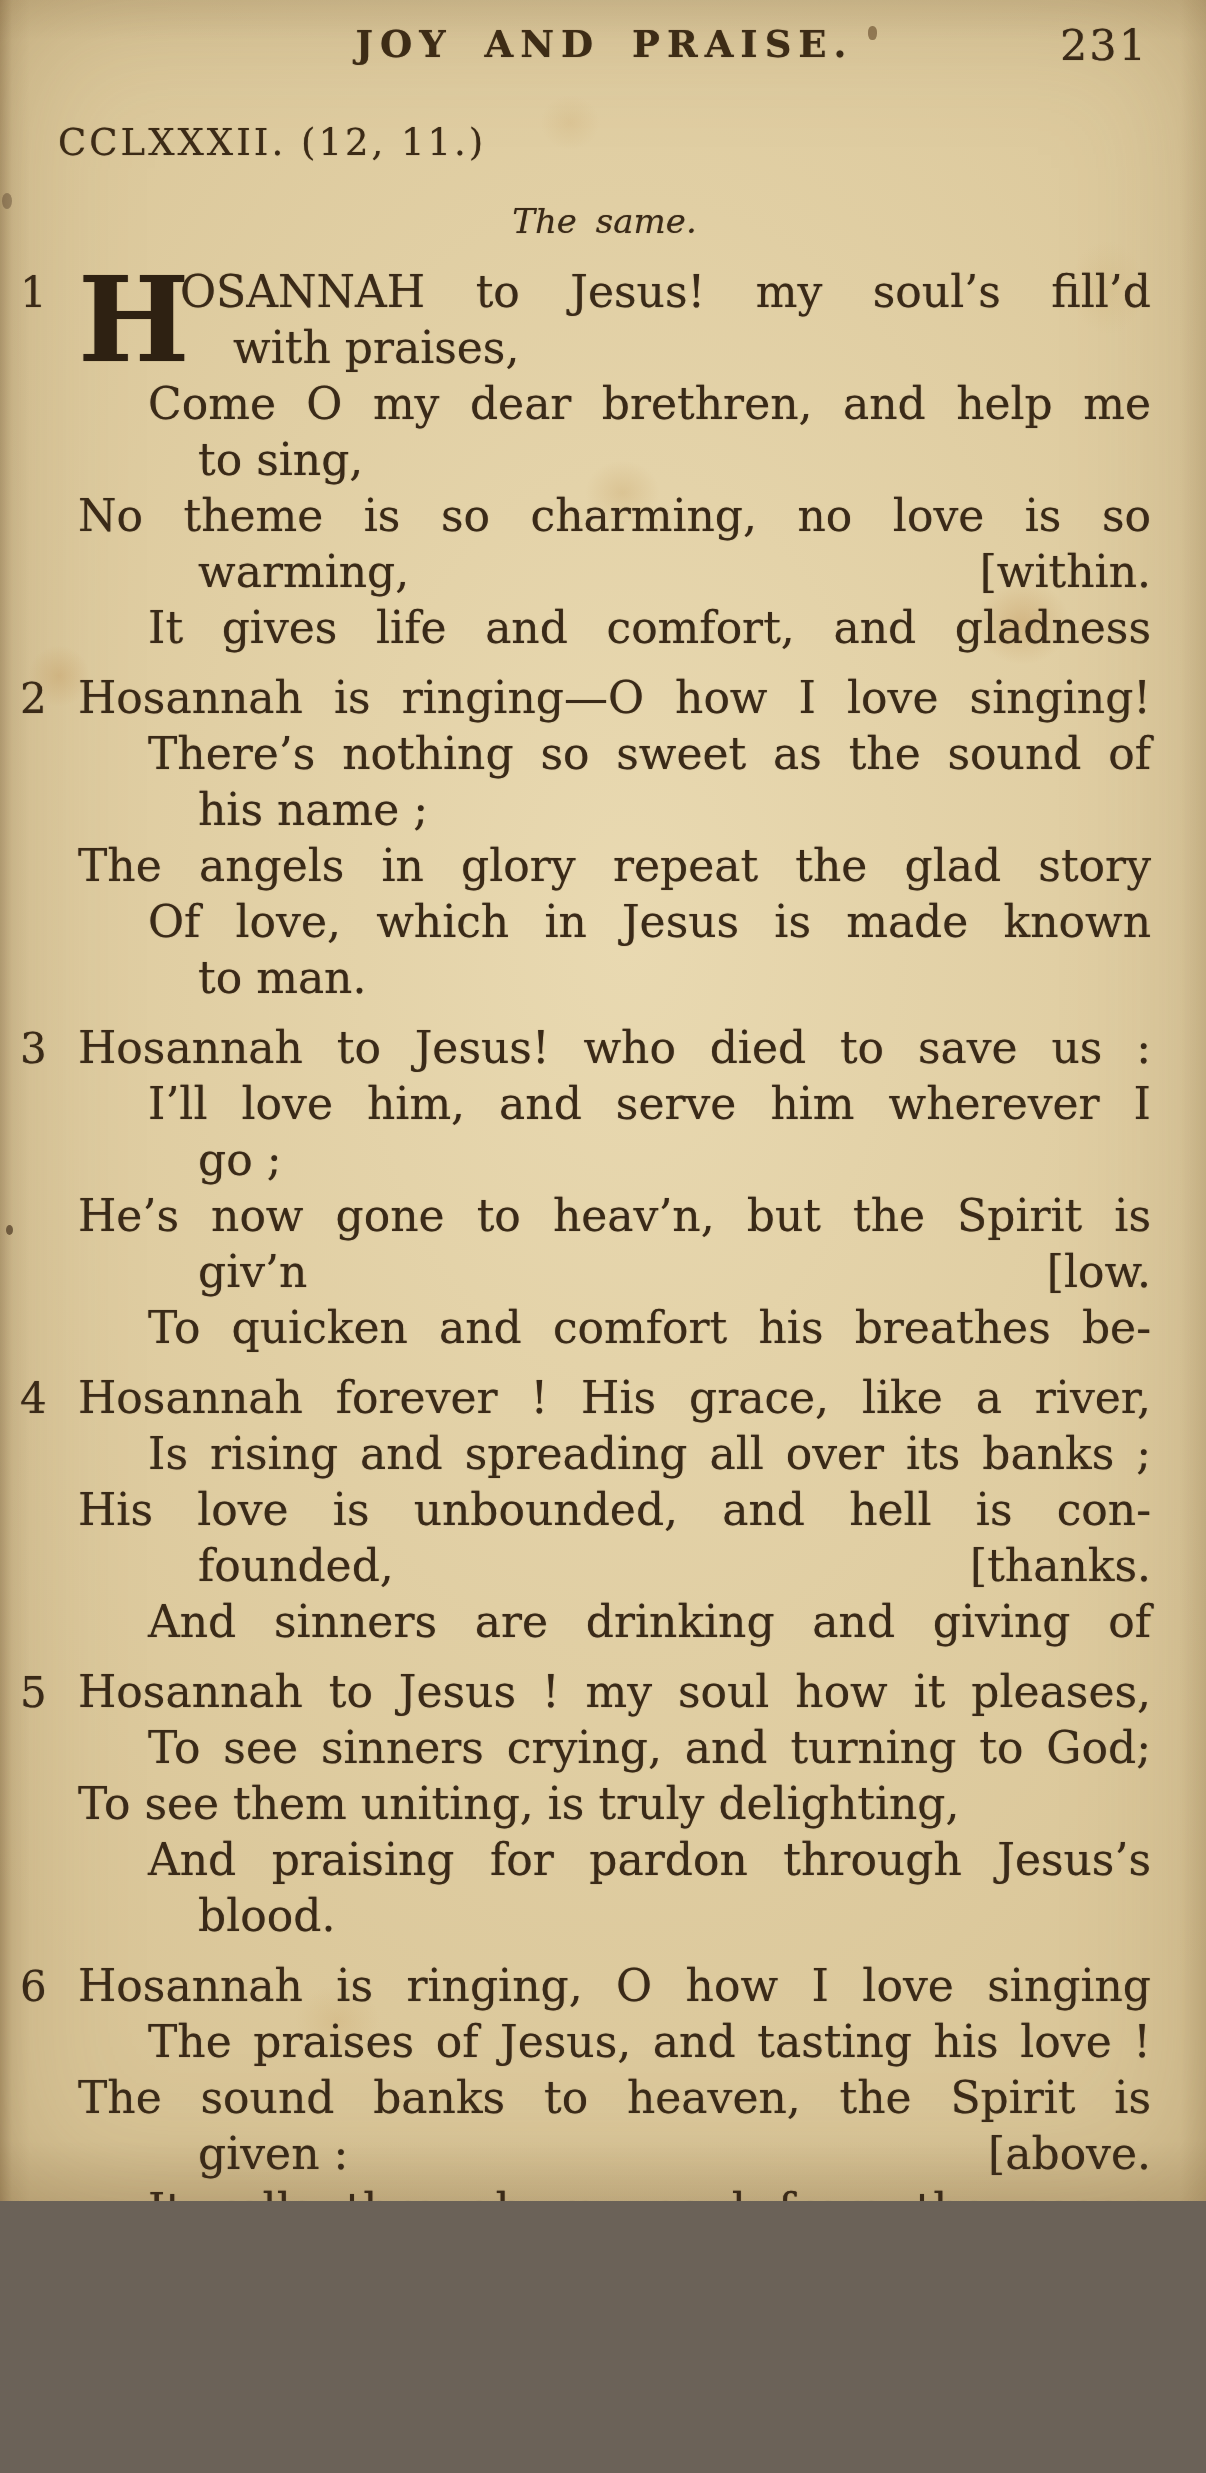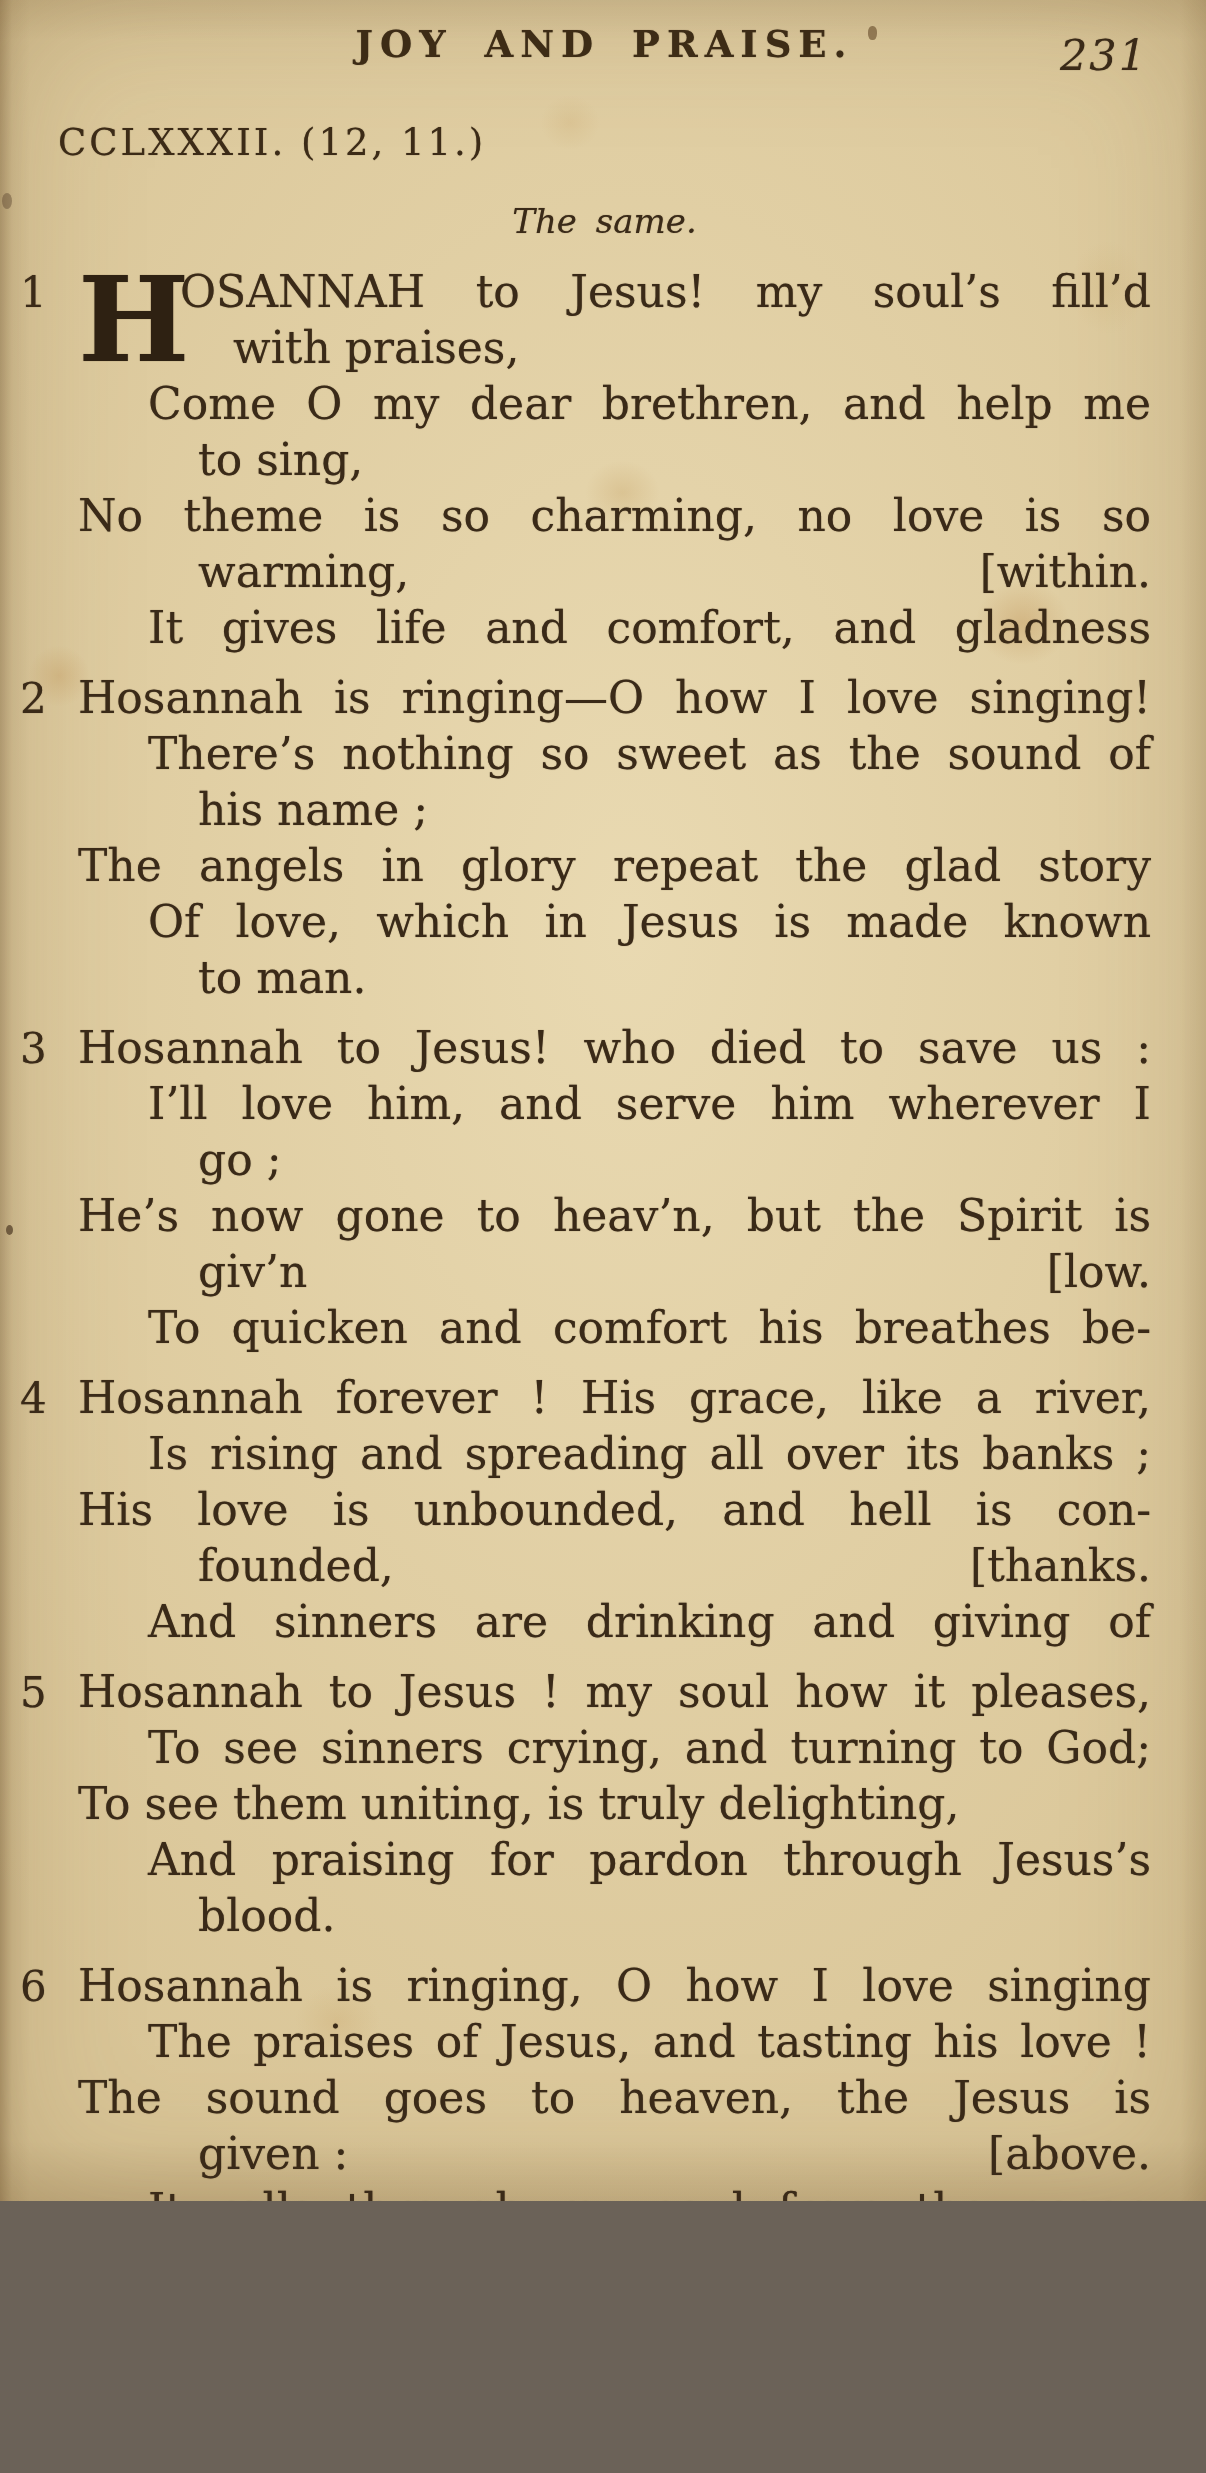--- a/index.html
+++ b/index.html
@@ -22,21 +22,21 @@
   }
   .column{margin:0 55px 0 58px;}
 
   
   .header{position:relative;height:70px;}
   .running{
     position:absolute;left:50%;top:22px;transform:translateX(-50%);
     font-weight:bold;font-size:37px;letter-spacing:7px;word-spacing:12px;
     white-space:nowrap;color:#3d2c16;
   }
-  .pagenum{position:absolute;right:3px;top:30px;font-size:43px;letter-spacing:2px;font-style:italic;}
+  .pagenum{position:absolute;right:3px;top:20px;font-size:43px;letter-spacing:2px;}
 
   
   .stanza .ln{
     position:relative;
     font-size:44px;line-height:56px;
     white-space:nowrap;
   }
   .i0{padding-left:20px}
   .i2{padding-left:90px}
   .i3{padding-left:140px}
@@ -149,20 +149,20 @@
           <div class="ln i0 full"><span class="t">Hosannah to Jesus ! my soul how it pleases,</span></div>
           <div class="ln i2 full"><span class="t">To see sinners crying, and turning to God;</span></div>
           <div class="ln i0"><span class="t">To see them uniting, is truly delighting,</span></div>
           <div class="ln i2 full"><span class="t">And praising for pardon through Jesus’s</span></div>
           <div class="ln i3"><span class="t">blood.</span></div>
         </div>
         <div class="verse stanza">
           <span class="vnum">6</span>
           <div class="ln i0 full"><span class="t">Hosannah is ringing, O how I love singing</span></div>
           <div class="ln i2 full"><span class="t">The praises of Jesus, and tasting his love !</span></div>
-          <div class="ln i0 full"><span class="t">The sound goes to heaven, the Jesus is</span></div>
+          <div class="ln i0 full"><span class="t">The sound banks to heaven, the Spirit is</span></div>
           <div class="ln i3"><span class="t">given :</span><span class="catch">[above.</span></div>
           <div class="ln i2 full"><span class="t">It rolls through my soul from the ocean</span></div>
         </div>
       </div>
 
   </div>
 </div>
 
 </body></html>

